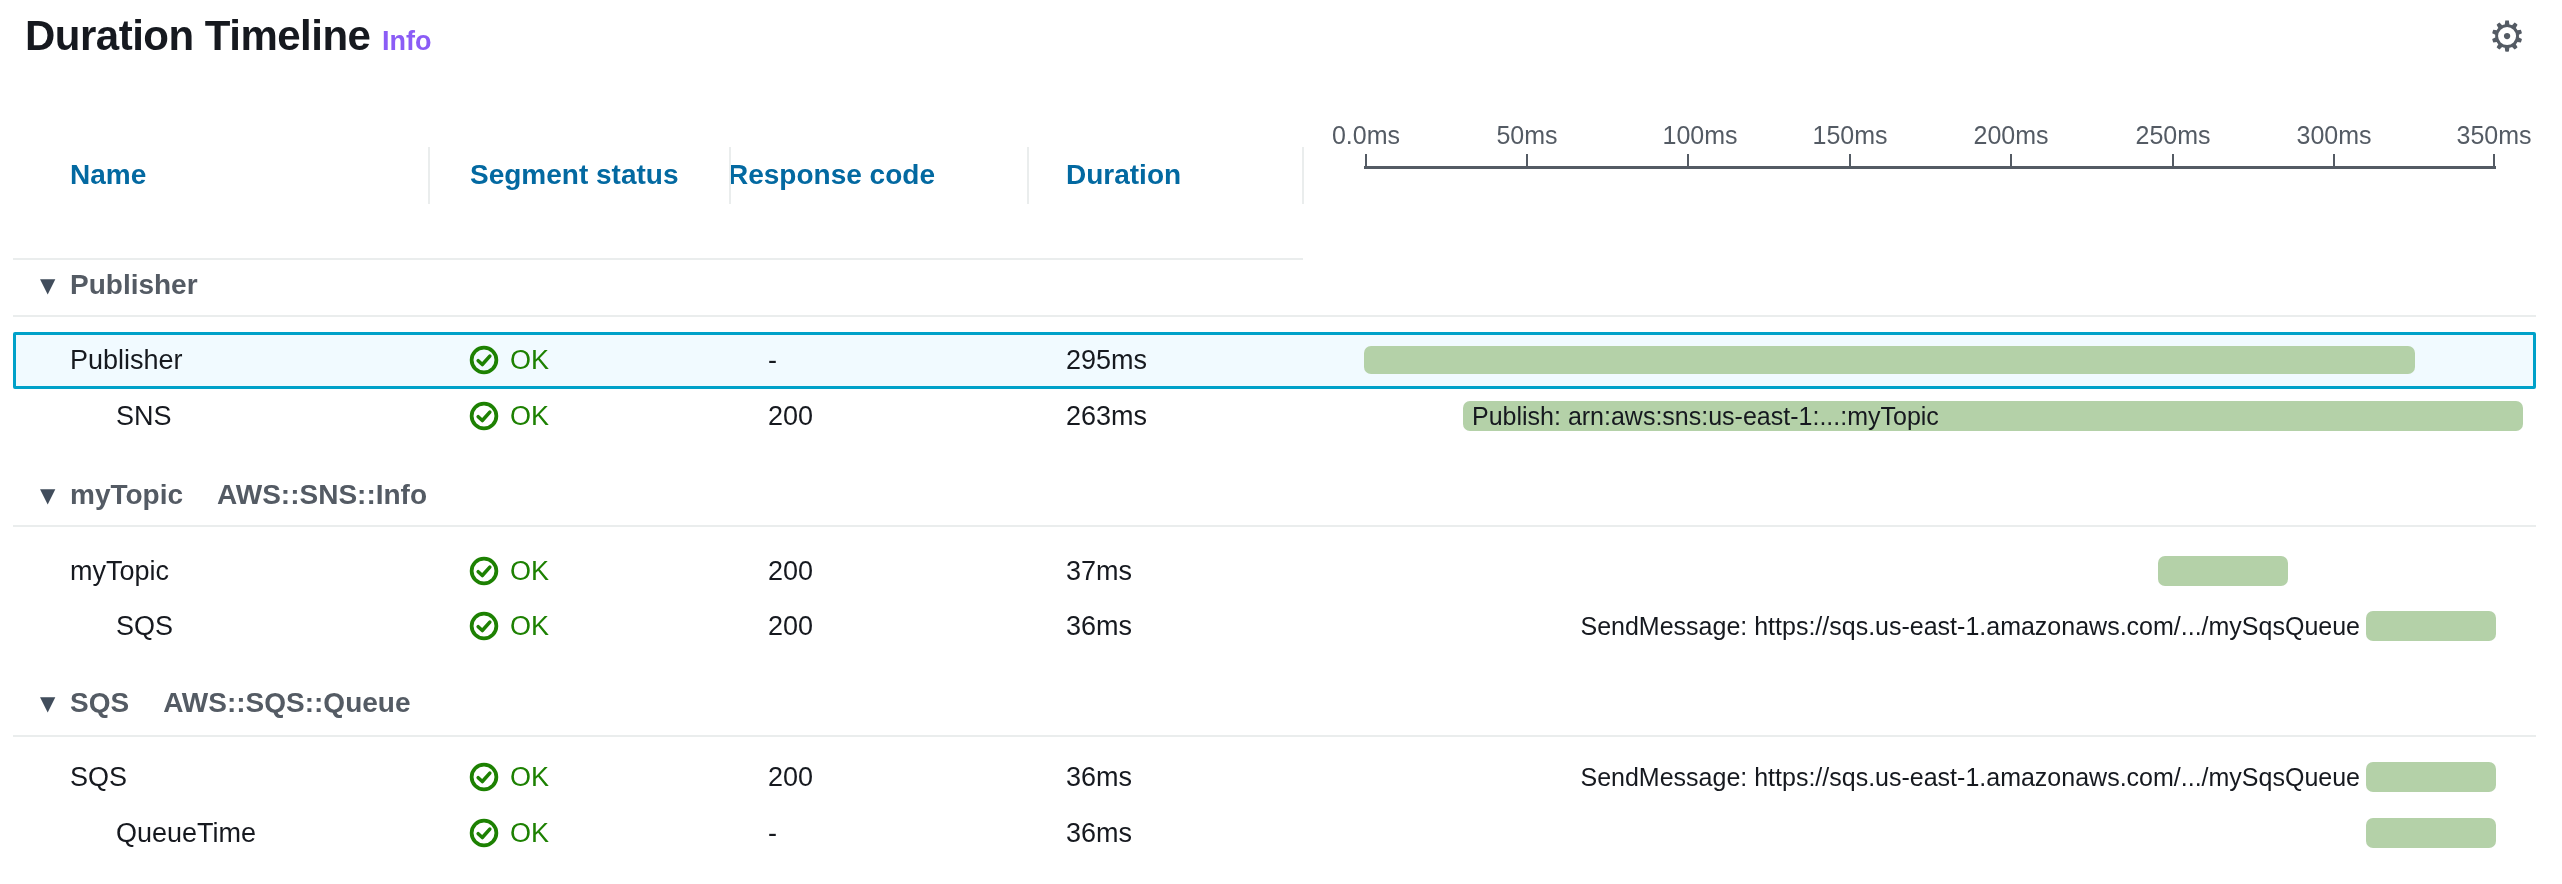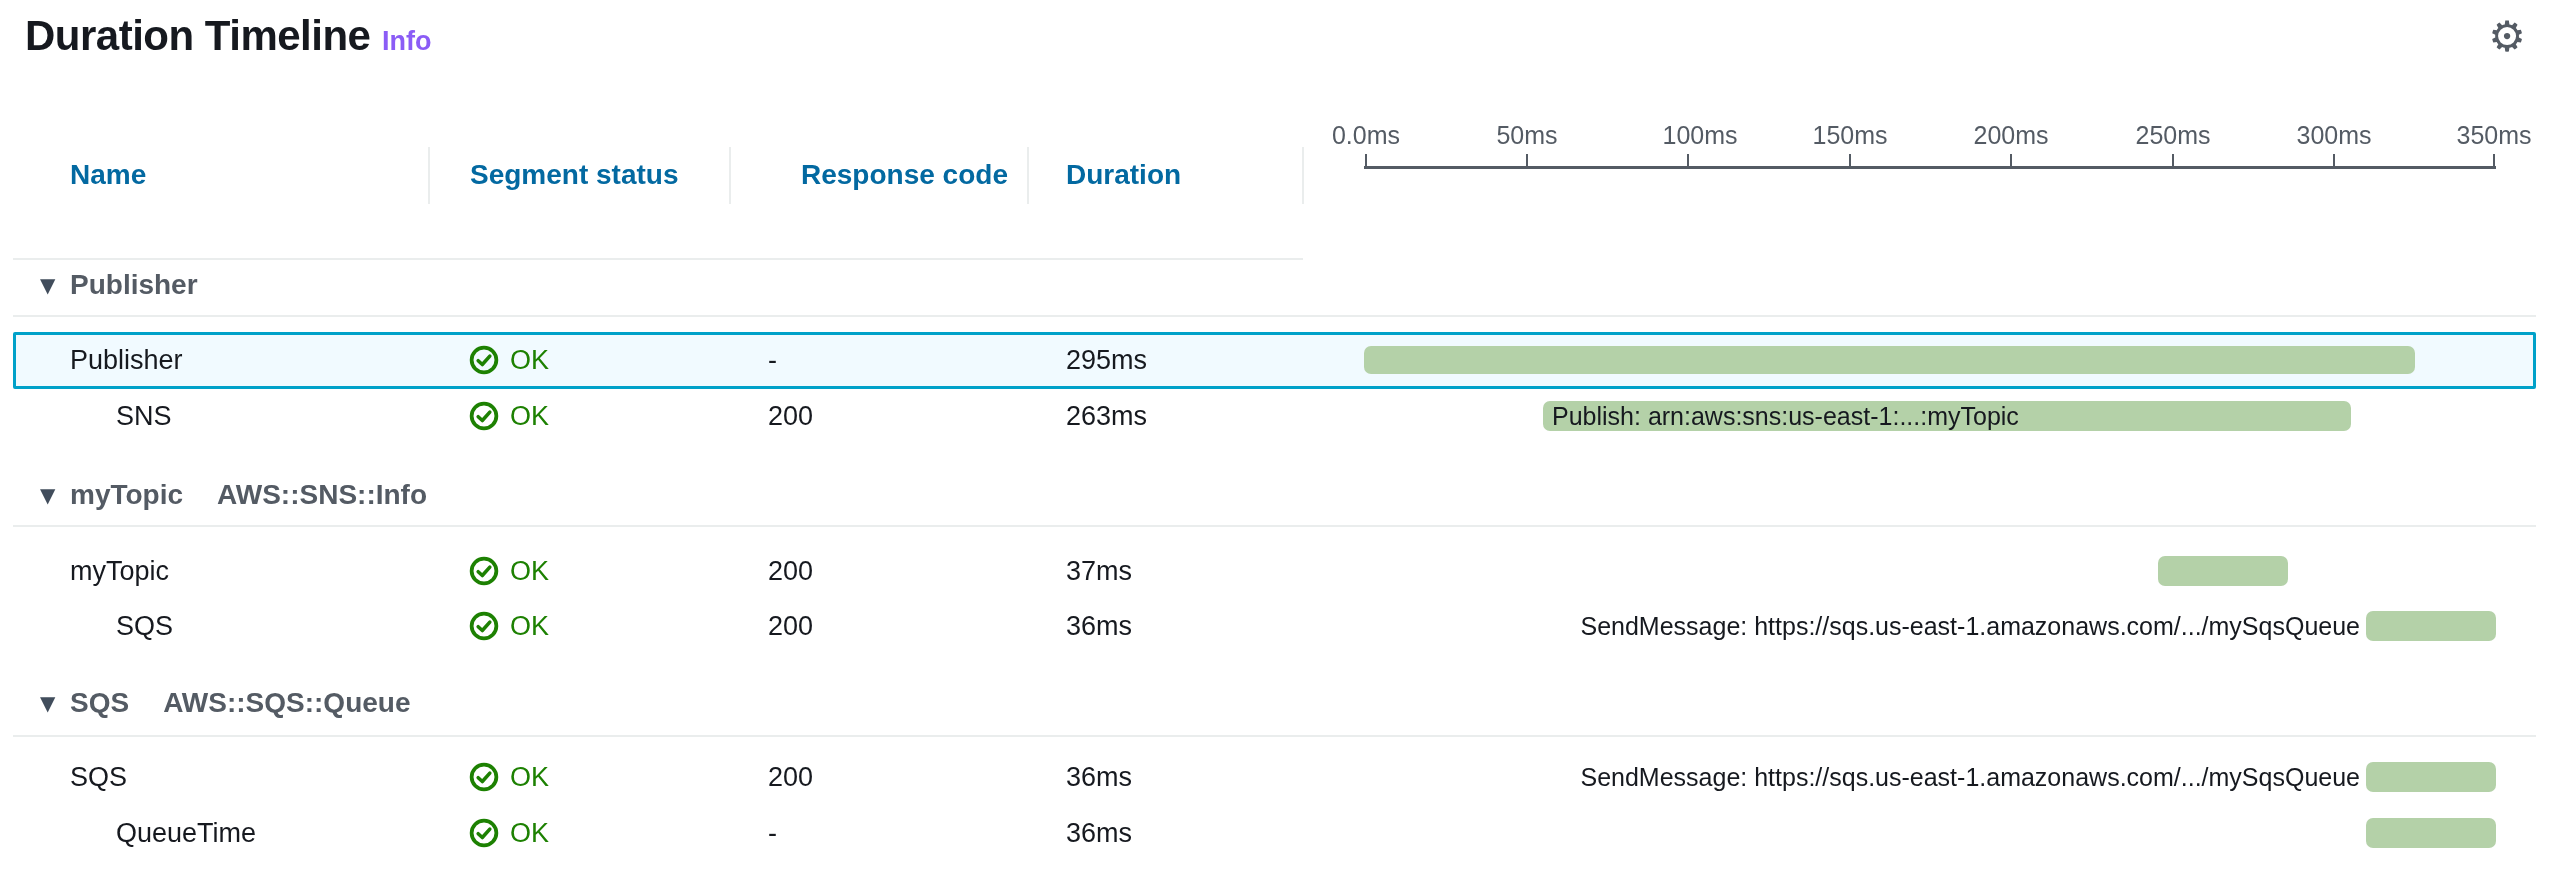--- a/index.html
+++ b/index.html
@@ -199,21 +199,21 @@
 <body>
 
 <div class="page">
 
   <h2 class="page-title">Duration Timeline</h2>
   <a class="info-link">Info</a>
   <span class="gear">⚙</span>
 
   <span class="col-header" style="left:70px">Name</span>
   <span class="col-header" style="left:470px">Segment status</span>
-  <span class="col-header" style="left:801px">Response code</span>
+  <span class="col-header" style="left:728px">Response code</span>
   <span class="col-header" style="left:1066px">Duration</span>
   <div class="vsep" style="left:428px"></div>
   <div class="vsep" style="left:729px"></div>
   <div class="vsep" style="left:1027px"></div>
   <div class="vsep" style="left:1302px"></div>
   <div class="header-rule"></div>
 
   <div class="axis">
     <div class="axis-baseline"></div>
     <div class="axis-tick" style="left:0px"></div>
@@ -260,21 +260,21 @@
     <span class="cell name-l2">SNS</span>
     <span class="cell status">
       <svg class="check-icon" width="30" height="30" viewBox="0 0 16 16">
         <circle cx="8" cy="8" r="6.6" fill="none" stroke="#1d8102" stroke-width="2"></circle>
         <path d="M4.9 8.4 L7.1 10.4 L11.1 5.9" fill="none" stroke="#1d8102" stroke-width="1.9" stroke-linecap="round" stroke-linejoin="round"></path>
       </svg>
       <span class="ok-text">OK</span>
     </span>
     <span class="cell code">200</span>
     <span class="cell duration">263ms</span>
-    <div class="bar" style="left:1543px;width:808px">
+    <div class="bar" style="left:1463px;width:1060px">
       <span class="bar-in-label">Publish: arn:aws:sns:us-east-1:...:myTopic</span>
     </div>
   </div>
 
   <div class="group-header" style="top:478px">
     <span class="tri">▼</span>
     <span class="group-name">myTopic</span>
     <span class="group-type">AWS::SNS::Info</span>
   </div>
   <div class="hdivider" style="top:525px"></div>

